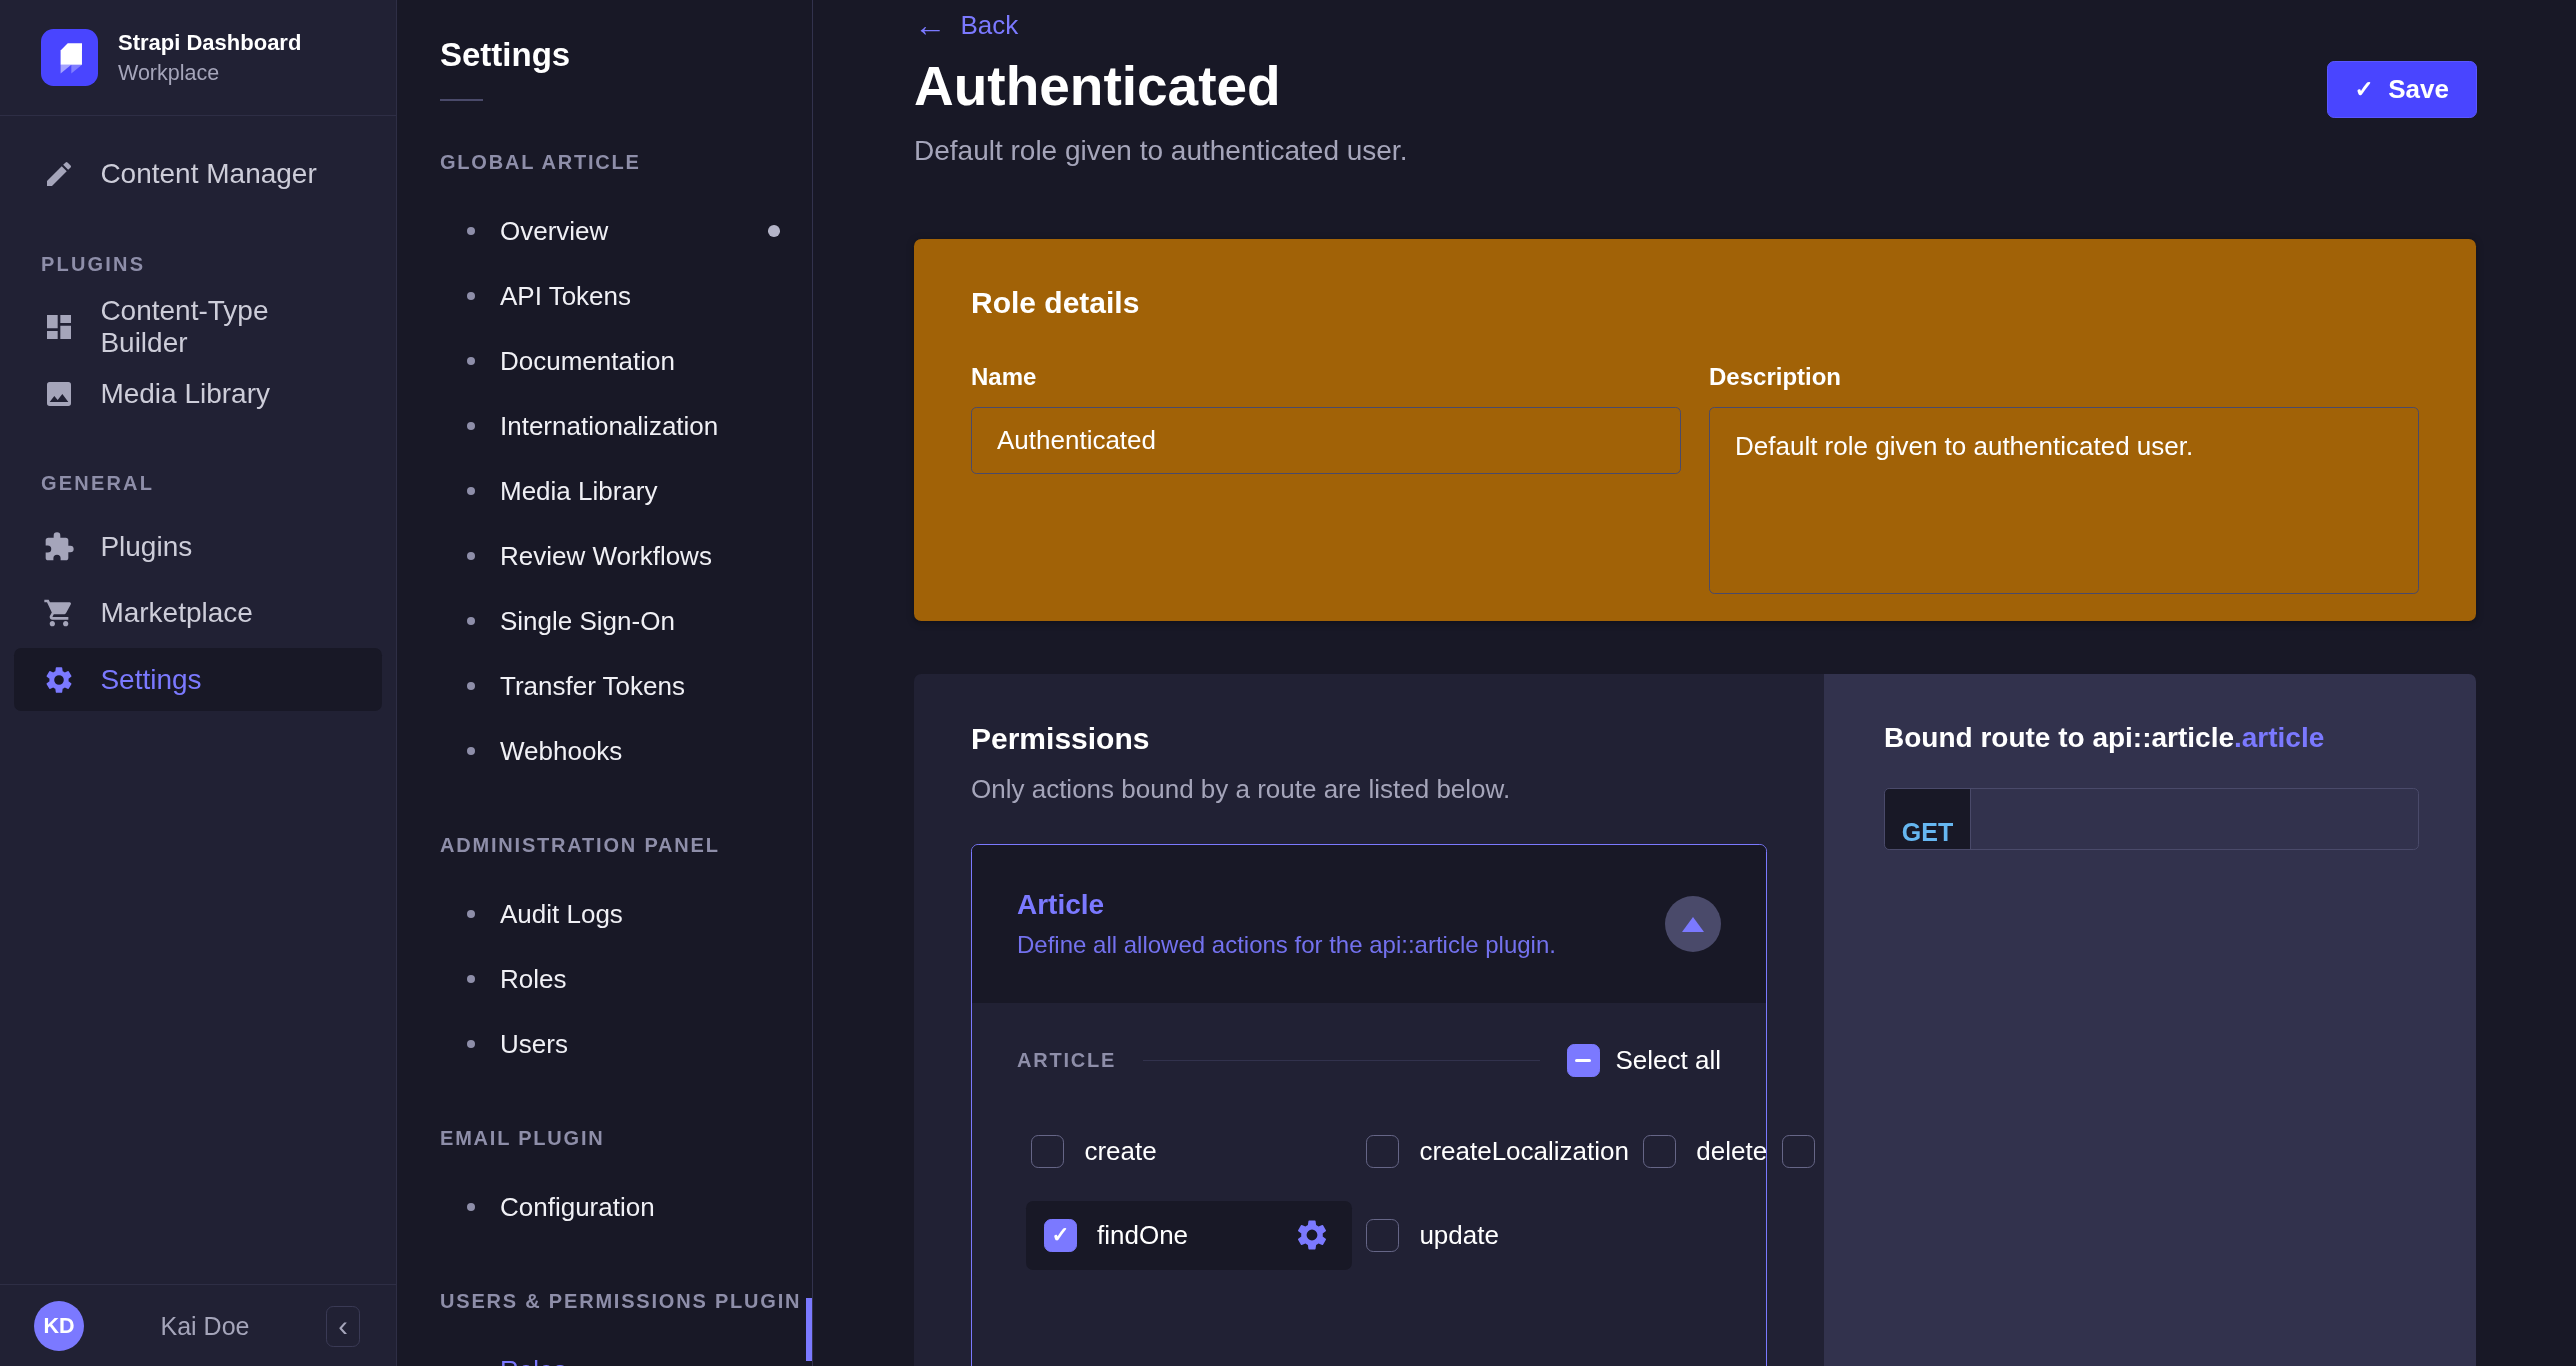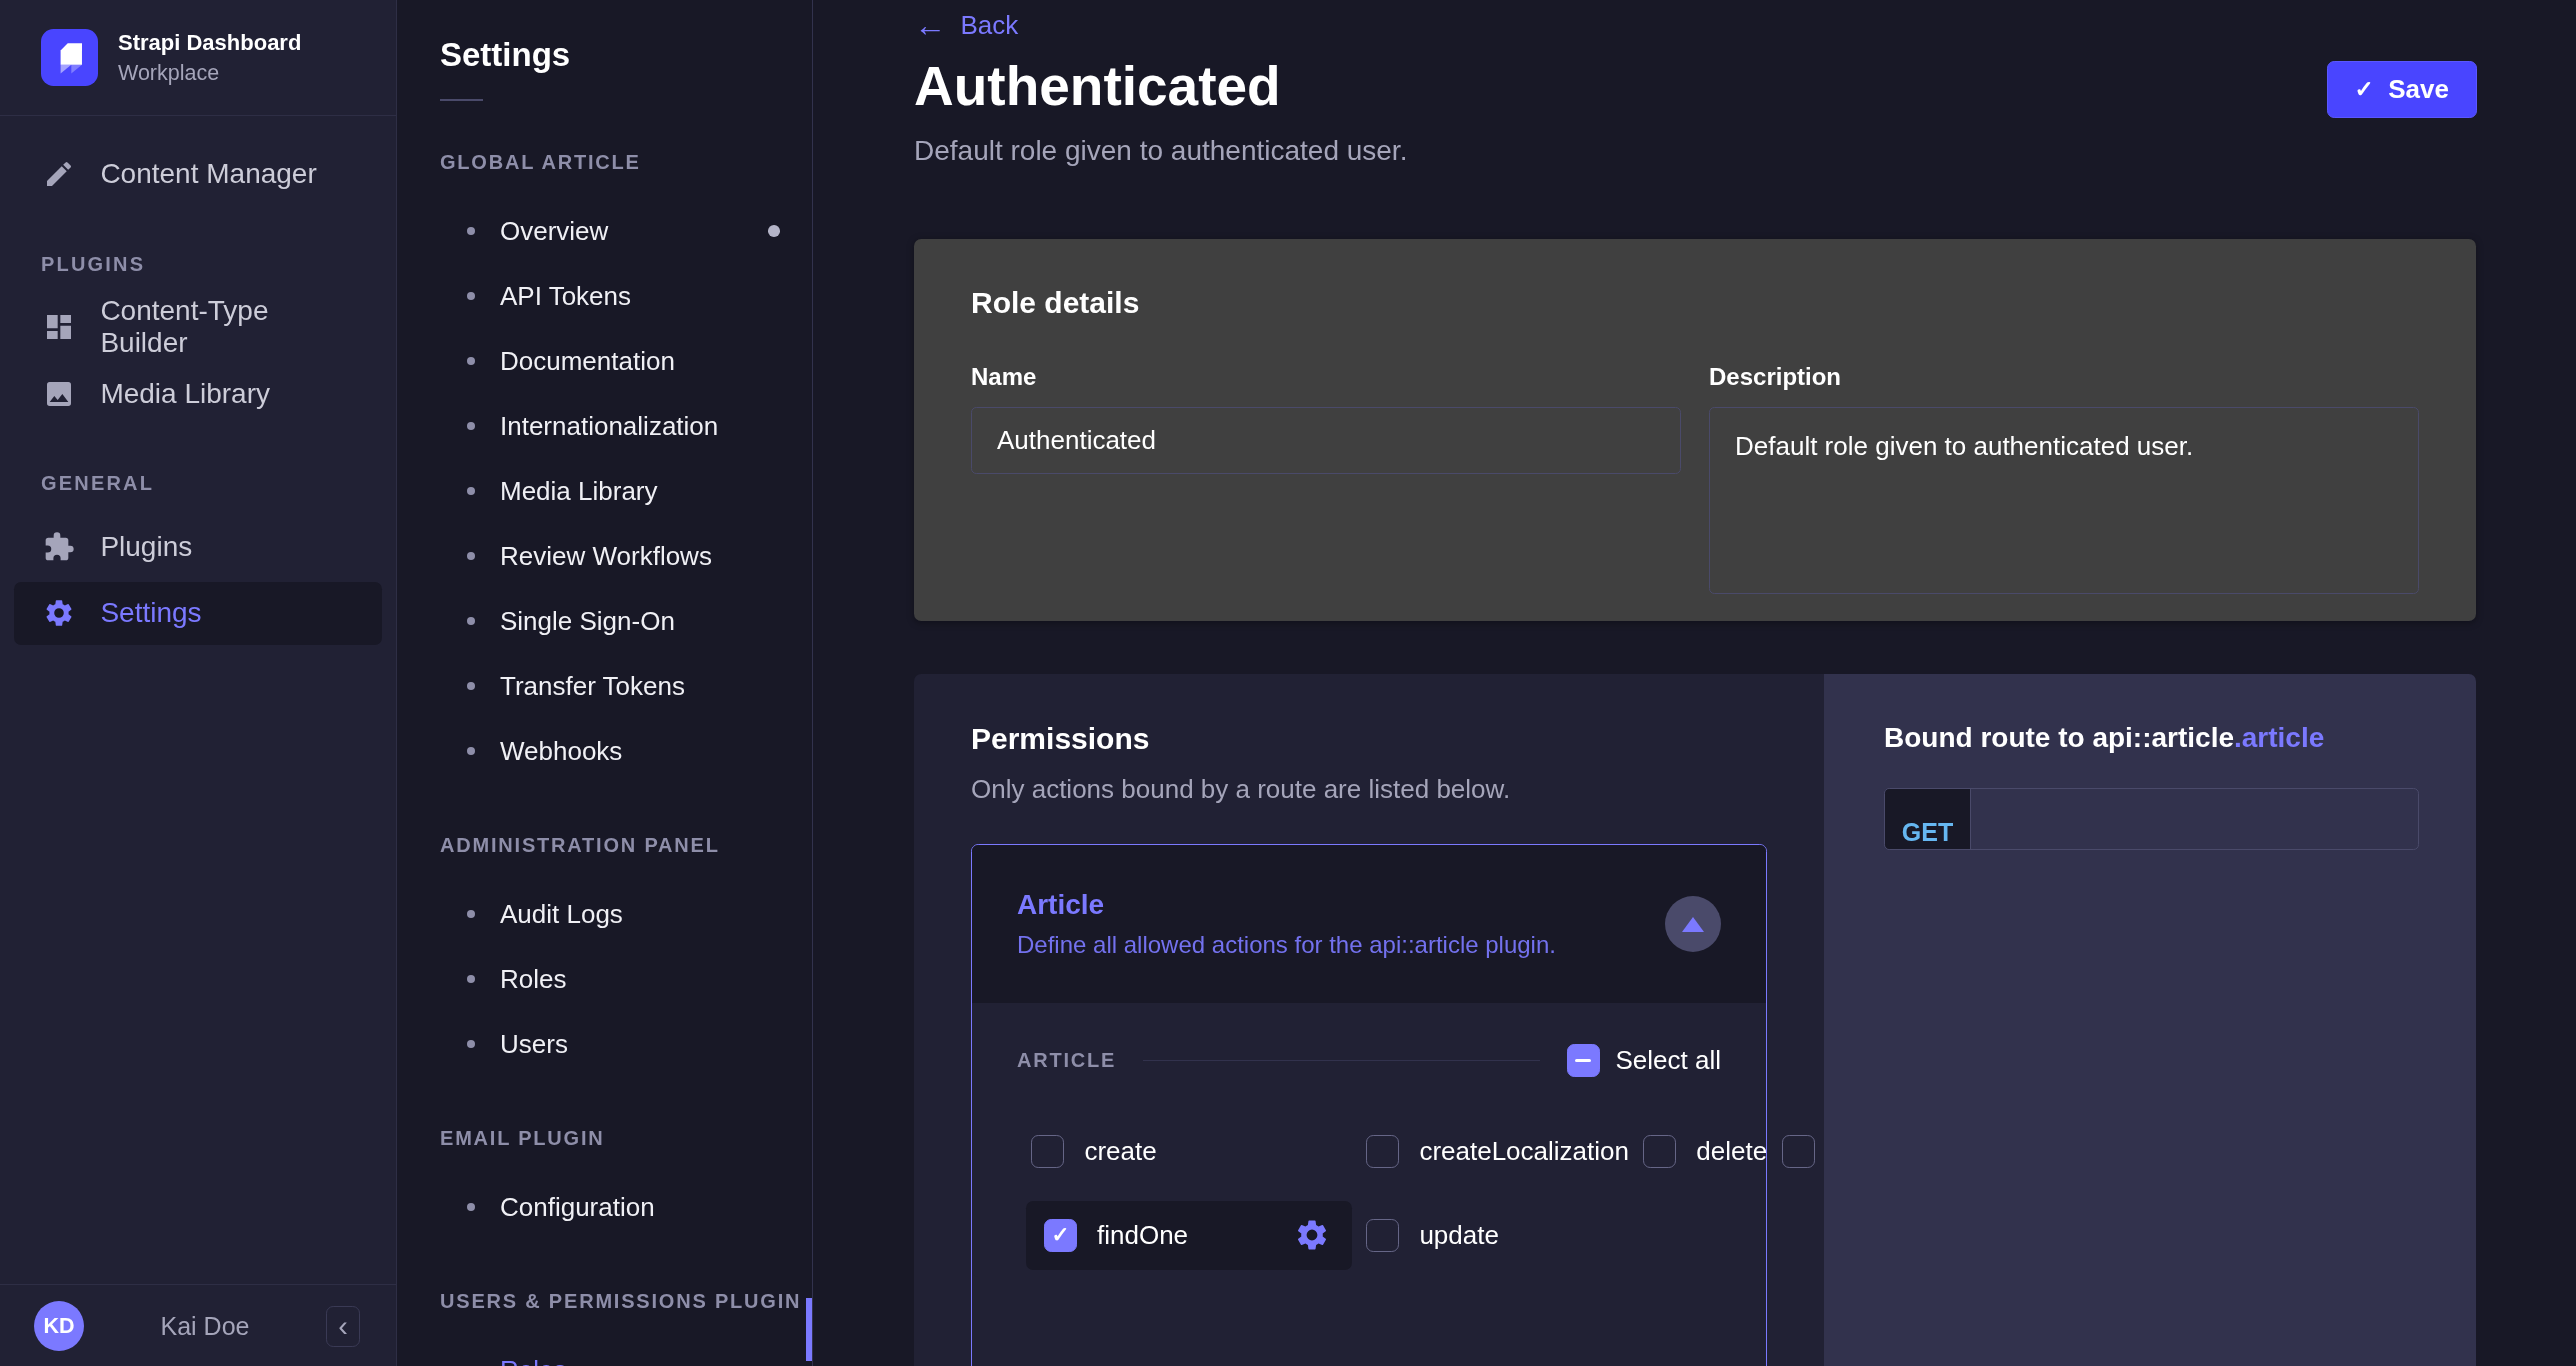--- a/index.html
+++ b/index.html
@@ -54,21 +54,21 @@
     gap:14.4px; color:#7b79ff; font-size:26px; cursor:pointer; }
   .back-arrow { font-size:32px; line-height:1; }
   .page-title { position:absolute; left:101px; top:54px; font-size:55px; font-weight:700; }
   .page-subtitle { position:absolute; left:101px; top:135px; font-size:28px; color:#a5a5ba; }
   .save-btn { position:absolute; right:99px; top:61px; height:57px; padding:0 27px;
     background:#4945ff; border:0.9px solid #5b57ff; border-radius:7.2px; color:#fff;
     font-size:26px; font-weight:600; display:flex; align-items:center; gap:14.4px; cursor:pointer; }
   .save-check { font-size:23px; font-weight:700; }
 
   .role-card { position:absolute; left:101px; top:239px; width:1562px; height:382px;
-    background:#404040; border-radius:7.2px; box-shadow:0 1.8px 7.2px rgba(3,3,5,.35); padding:47px 57px; }
+    background:#a16207; border-radius:7.2px; box-shadow:0 1.8px 7.2px rgba(3,3,5,.35); padding:47px 57px; }
   .card-heading { font-size:30px; font-weight:700; }
   .fields-row { display:flex; gap:28px; margin-top:43px; }
   .field { flex:1; }
   .field-label { font-size:24px; font-weight:600; margin-bottom:16px; }
   .text-input { width:100%; height:67px; background:transparent; border:0.9px solid #4a4a6a;
     border-radius:5.4px; color:#fff; font-size:26px; font-family:"Liberation Sans",sans-serif;
     padding:0 25px; outline:none; }
   .text-area { width:100%; height:187px; background:transparent; border:0.9px solid #4a4a6a;
     border-radius:5.4px; color:#fff; font-size:26px; font-family:"Liberation Sans",sans-serif;
     padding:20px 25px; resize:none; outline:none; line-height:1.45; }
@@ -173,20 +173,28 @@
 
       <div class="nav-section">GENERAL</div>
       <div class="nav-item">
         <span class="ic">
           <svg width="32" height="32" viewBox="0 0 24 24" fill="currentColor">
               <path d="M20.5 11H19V7a2 2 0 0 0-2-2h-4V3.5a2.5 2.5 0 0 0-5 0V5H4a2 2 0 0 0-2 2v3.8h1.5a2.7 2.7 0 0 1 0 5.4H2V20a2 2 0 0 0 2 2h3.8v-1.5a2.7 2.7 0 0 1 5.4 0V22H17a2 2 0 0 0 2-2v-4h1.5a2.5 2.5 0 0 0 0-5z"></path>
             </svg>
         </span>
         <span>Plugins</span>
       </div>
+      <div class="nav-item">
+        <span class="ic">
+          <svg width="32" height="32" viewBox="0 0 24 24" fill="currentColor">
+              <path d="M7 18c-1.1 0-1.99.9-1.99 2S5.9 22 7 22s2-.9 2-2-.9-2-2-2zM1 2v2h2l3.6 7.59-1.35 2.45c-.16.28-.25.61-.25.96 0 1.1.9 2 2 2h12v-2H7.42c-.14 0-.25-.11-.25-.25l.03-.12.9-1.63h7.45c.75 0 1.41-.41 1.75-1.03l3.58-6.49A1 1 0 0 0 20 4H5.21l-.94-2H1zm16 16c-1.1 0-1.99.9-1.99 2s.89 2 1.99 2 2-.9 2-2-.9-2-2-2z"></path>
+            </svg>
+        </span>
+        <span>Marketplace</span>
+      </div>
       <div class="nav-item active">
         <span class="ic">
           <svg width="32" height="32" viewBox="0 0 24 24" fill="currentColor">
               <path d="M19.14 12.94c.04-.3.06-.61.06-.94s-.02-.64-.07-.94l2.03-1.58a.49.49 0 0 0 .12-.61l-1.92-3.32a.49.49 0 0 0-.59-.22l-2.39.96c-.5-.38-1.03-.7-1.62-.94l-.36-2.54a.48.48 0 0 0-.48-.41h-3.84a.48.48 0 0 0-.47.41l-.36 2.54c-.59.24-1.13.57-1.62.94l-2.39-.96a.48.48 0 0 0-.59.22L2.74 8.87c-.12.21-.08.47.12.61l2.03 1.58c-.05.3-.09.63-.09.94s.02.64.07.94l-2.03 1.58a.49.49 0 0 0-.12.61l1.92 3.32c.12.22.37.29.59.22l2.39-.96c.5.38 1.03.7 1.62.94l.36 2.54c.05.24.24.41.48.41h3.84c.24 0 .44-.17.47-.41l.36-2.54c.59-.24 1.13-.56 1.62-.94l2.39.96c.22.08.47 0 .59-.22l1.92-3.32a.49.49 0 0 0-.12-.61l-2.01-1.58zM12 15.6A3.6 3.6 0 1 1 12 8.4a3.6 3.6 0 0 1 0 7.2z"></path>
             </svg>
         </span>
         <span>Settings</span>
       </div>
     </nav>
 

